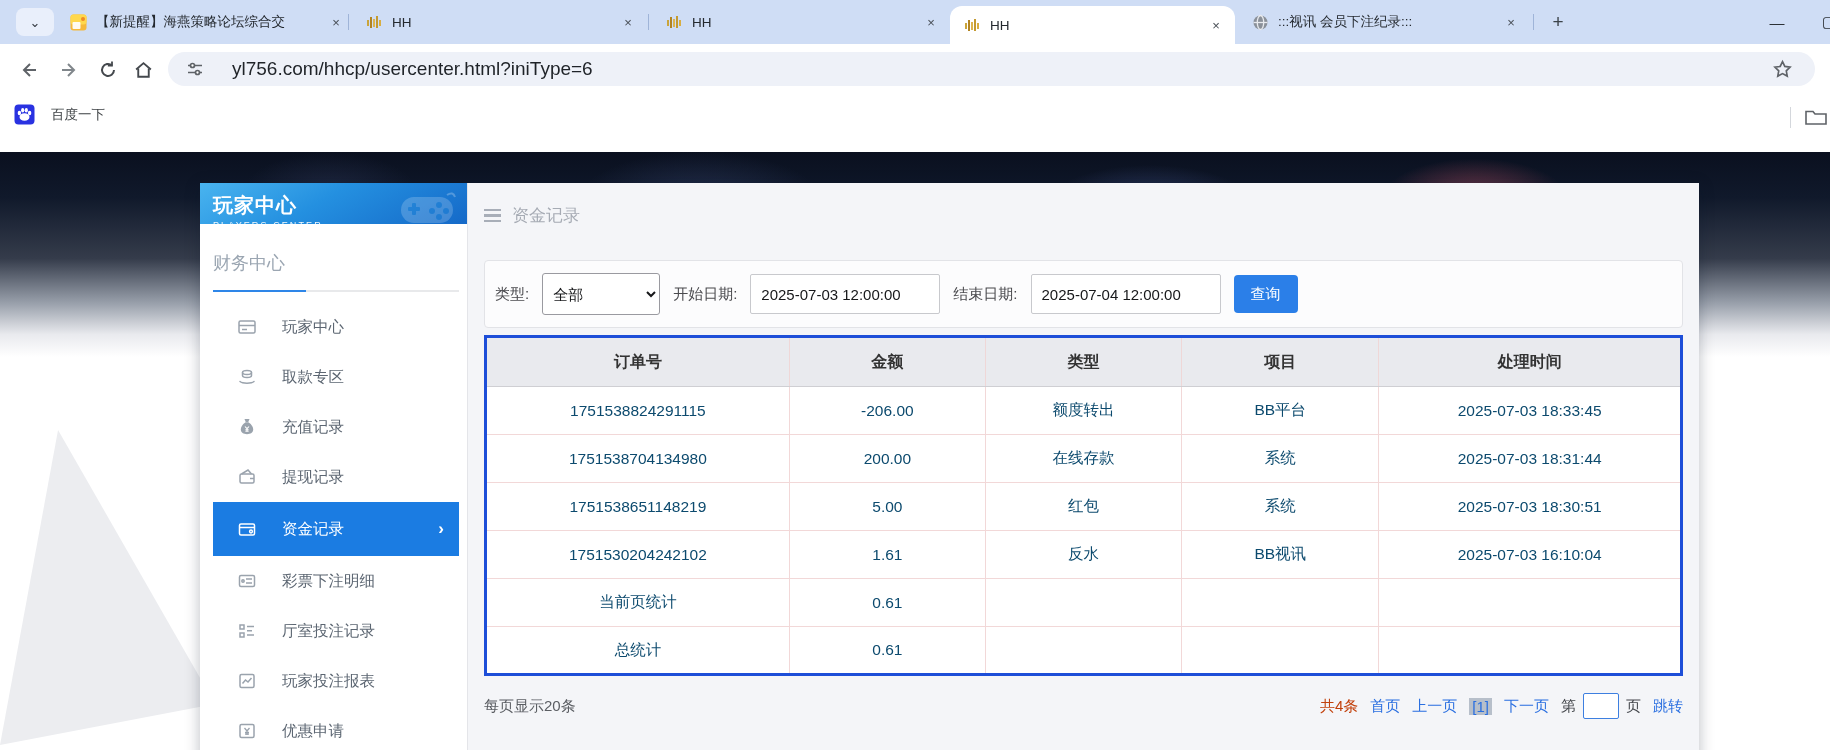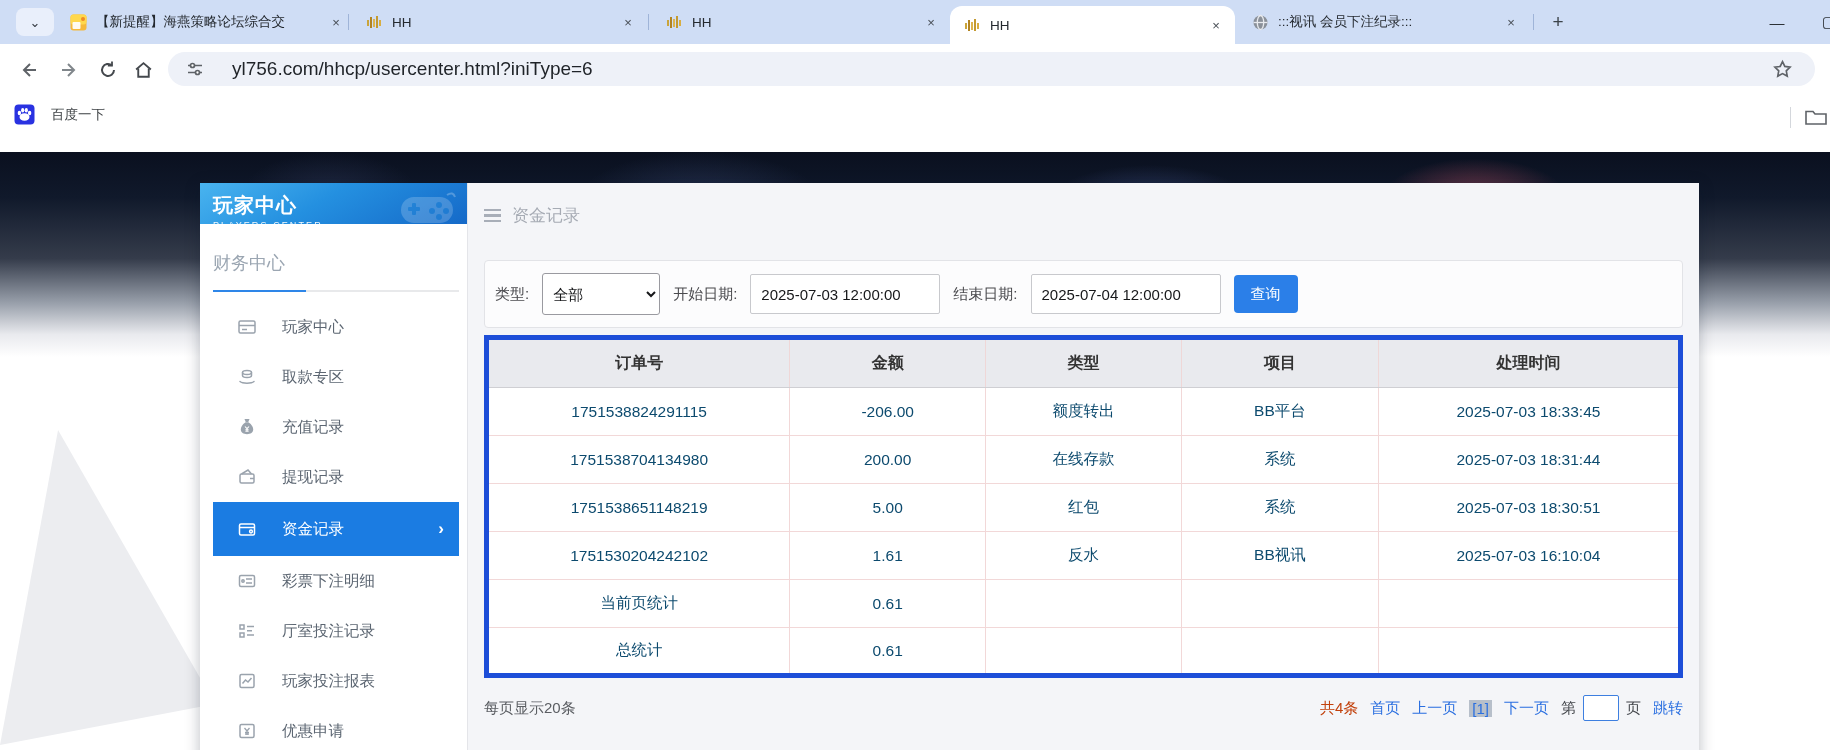--- a/index.html
+++ b/index.html
@@ -81,21 +81,21 @@
   .filterbox { margin-top:33px; height:68px; background:#fcfcfd; border:1px solid #e2e3e7; border-radius:4px;
     display:flex; align-items:center; padding:0 10px; gap:13px; }
   .flabel { font-size:15px; color:#4a4a4e; }
   .fselect { width:118px; height:42px; border:1px solid #9a9aa0; border-radius:3px; background:#fff;
     font-size:15px; color:#17181a; padding:0 6px; font-family:inherit; }
   .finput { width:190px; height:40px; border:1px solid #c8c9cd; border-radius:2px; background:#fff;
     font-size:15px; color:#17181a; padding:0 10px; font-family:inherit; }
   .fbtn { width:64px; height:38px; background:#2b7fe8; color:#fff; border:none; border-radius:4px;
     font-size:15px; cursor:pointer; font-family:inherit; }
 
-  table.records { margin-top:7px; width:100%; border-collapse:collapse; background:#fff; border:5px solid #1d4ed8; }
+  table.records { margin-top:7px; width:100%; border-collapse:collapse; background:#fff; border:3px solid #1d4ed8; }
   .records th { height:50px; background:#e9eaee; font-size:16px; font-weight:bold; color:#333;
     border-bottom:1px solid #cfcfd3; border-right:1px solid #efd7d7; text-align:center; }
   .records th:last-child { border-right:none; }
   .records td { height:48px; font-size:15.5px; color:#0c4a6e; text-align:center;
     border-right:1px solid #f2d8d8; border-bottom:1px solid #f2d8d8; }
   .records td:last-child { border-right:none; }
   .records tr:last-child td { border-bottom:none; }
 
   .tfoot { margin-top:17px; display:flex; justify-content:space-between; align-items:center; }
   .perpage { font-size:15px; color:#5b5e63; }

